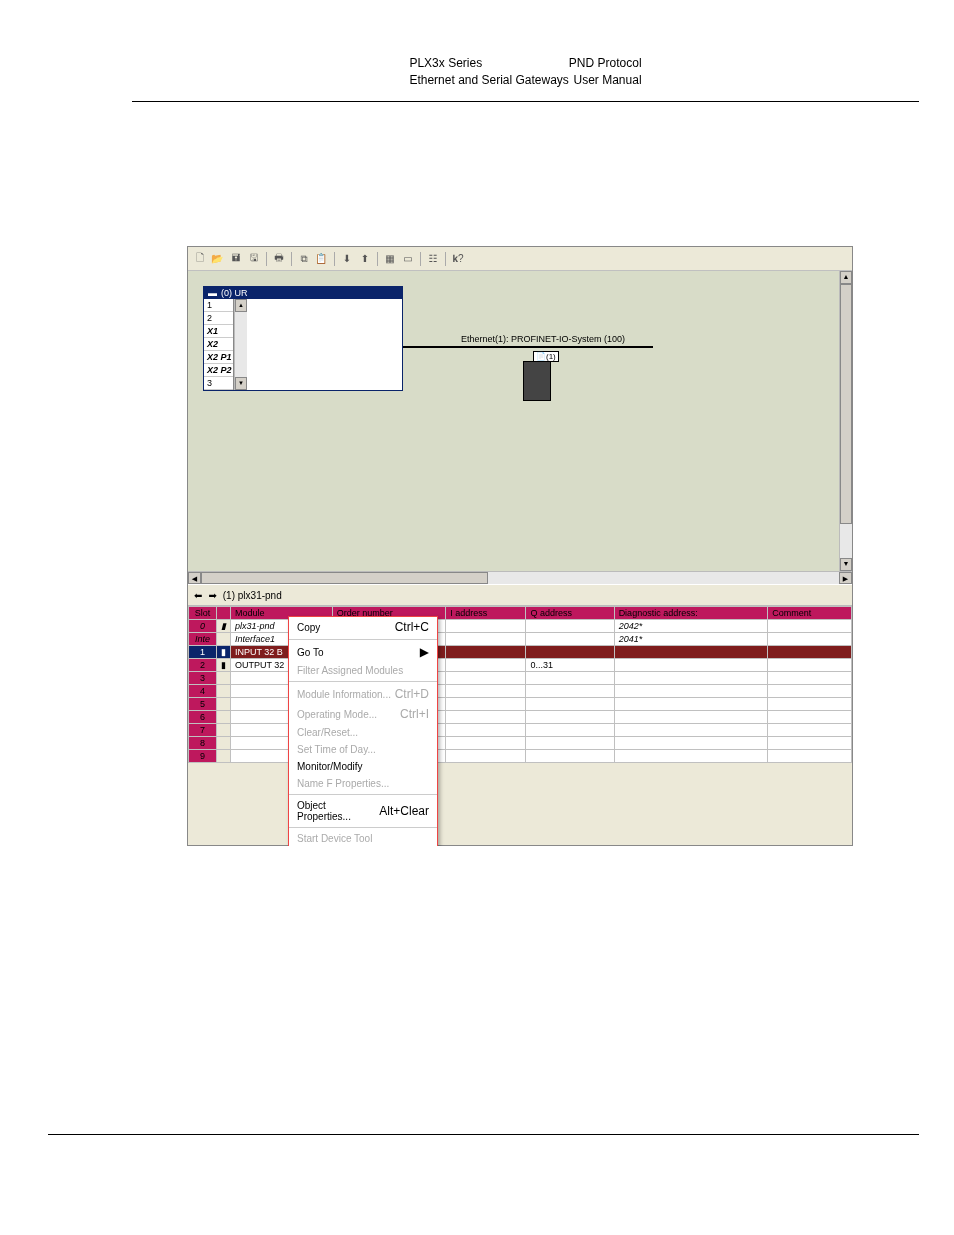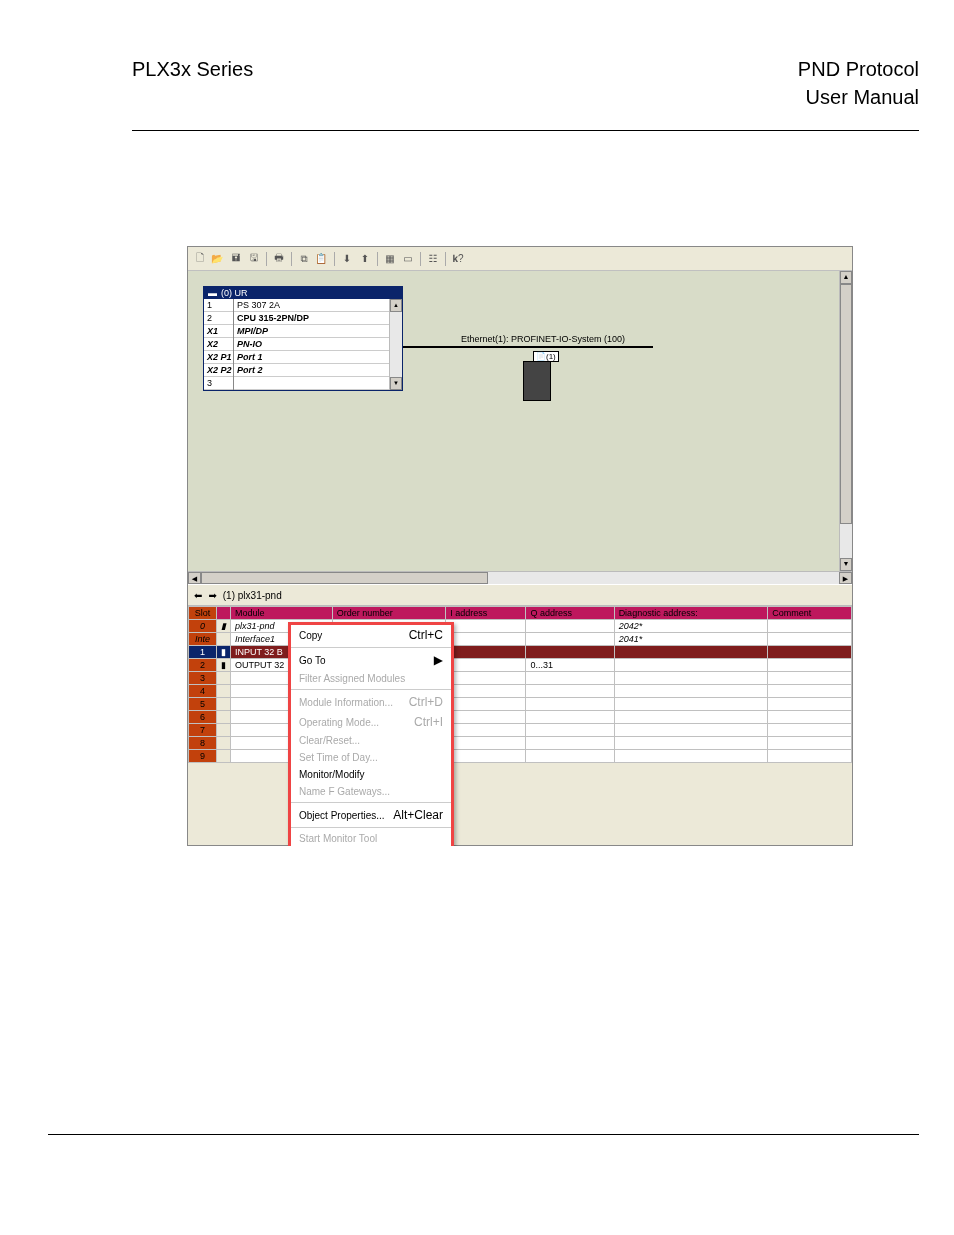--- a/index.html
+++ b/index.html
@@ -9,24 +9,24 @@
     width: 954px;
     height: 1235px;
     position: relative;
   }
   .page-header {
     position: absolute;
     top: 55px;
     left: 132px;
     right: 35px;
     display: flex;
-    justify-content: space-between;
-    font-size: 20px;
+    justify-content: center;
+    font-size: 12px;
     color: #000;
-    padding-bottom: 19px;
+    padding-bottom: 12px;
     border-bottom: 1px solid #000;
   }
   .page-header .left, .page-header .right { line-height: 1.4; }
   .page-header .right { text-align: right; }
 
   .screenshot {
     position: absolute;
     top: 246px;
     left: 187px;
     width: 666px;
@@ -217,39 +217,39 @@
     text-align: left;
     height: 13px;
     white-space: nowrap;
     overflow: hidden;
   }
   .modtable th {
     background: #be185d;
     font-weight: normal;
   }
   .modtable th.first, .modtable td.first {
-    background: #c2410c;
+    background: #be185d;
     text-align: center;
     width: 28px;
   }
   .modtable td.iconcol { width: 14px; background:#ece9d8; }
   .modtable tr.italic td { font-style: italic; }
   .modtable tr.selected td { background: #7f1d1d; color: #fff; }
   .modtable tr.selected td.first { background:#0a246a; color:#fff;}
   .modtable tr.selected td.iconcol { background:#0a246a;}
   .table-wrap { position: relative; height: 240px; overflow: hidden;}
 
   
   .context-menu {
     position: absolute;
     left: 100px;
-    top: 16px;
-    width: 166px;
+    top: 10px;
+    width: 150px;
     background: #fff;
-    border: 3px solid #ef4444;
+    border: 1px solid #ef4444;
     box-shadow: 2px 2px 4px rgba(0,0,0,.3);
     font-size: 10px;
     z-index: 10;
   }
   .cm-item {
     padding: 3px 8px;
     display: flex;
     justify-content: space-between;
     align-items: center;
   }
@@ -264,20 +264,21 @@
     right: 35px;
     border-top: 1px solid #000;
   }
 </style>
 </head>
 <body>
 
 <div class="page-header">
   <div class="left">
     <div>PLX3x Series</div>
+    <div>Ethernet and Serial Gateways</div>
   </div>
   <div class="right">
     <div>PND Protocol</div>
     <div>User Manual</div>
   </div>
 </div>
 
 <div class="screenshot">
 
   <div class="toolbar">
@@ -311,29 +312,20 @@
       <div class="rack-body">
         <div class="rack-slots" id="rack-slots">
             <div class="rack-row">1</div>
             <div class="rack-row">2</div>
             <div class="rack-row italic">X1</div>
             <div class="rack-row italic">X2</div>
             <div class="rack-row italic">X2 P1</div>
             <div class="rack-row italic">X2 P2</div>
             <div class="rack-row">3</div>
           </div>
-        <div class="rack-modules" id="rack-modules">
-            <div class="rack-row">PS 307 2A</div>
-            <div class="rack-row bold">CPU 315-2PN/DP</div>
-            <div class="rack-row italic">MPI/DP</div>
-            <div class="rack-row italic">PN-IO</div>
-            <div class="rack-row italic">Port 1</div>
-            <div class="rack-row italic">Port 2</div>
-            <div class="rack-row"></div>
-          </div>
         <div class="rack-scroll">
           <div class="arrow">▲</div>
           <div class="arrow" style="position:absolute;bottom:0;left:0;right:0">▼</div>
         </div>
       </div>
     </div>
 
     <div class="eth-line"></div>
     <div class="eth-label">Ethernet(1): PROFINET-IO-System (100)</div>
     <div class="device-label">📄<span>(1)</span></div>
@@ -513,29 +505,29 @@
         <div class="cm-item disabled">
           <span>Clear/Reset...</span>
         </div>
         <div class="cm-item disabled">
           <span>Set Time of Day...</span>
         </div>
         <div class="cm-item">
           <span>Monitor/Modify</span>
         </div>
         <div class="cm-item disabled">
-          <span>Name F Gateways...</span>
+          <span>Name F Properties...</span>
         </div>
         <div class="cm-sep"></div>
         <div class="cm-item">
           <span>Object Properties...</span>
           <span class="cm-sub">Alt+Clear</span>
         </div>
         <div class="cm-sep"></div>
         <div class="cm-item disabled">
-          <span>Start Monitor Tool</span>
+          <span>Start Device Tool</span>
         </div>
       </div>
   </div>
 
 </div>
 
 <div class="page-footer-line"></div>
 
 </body></html>

